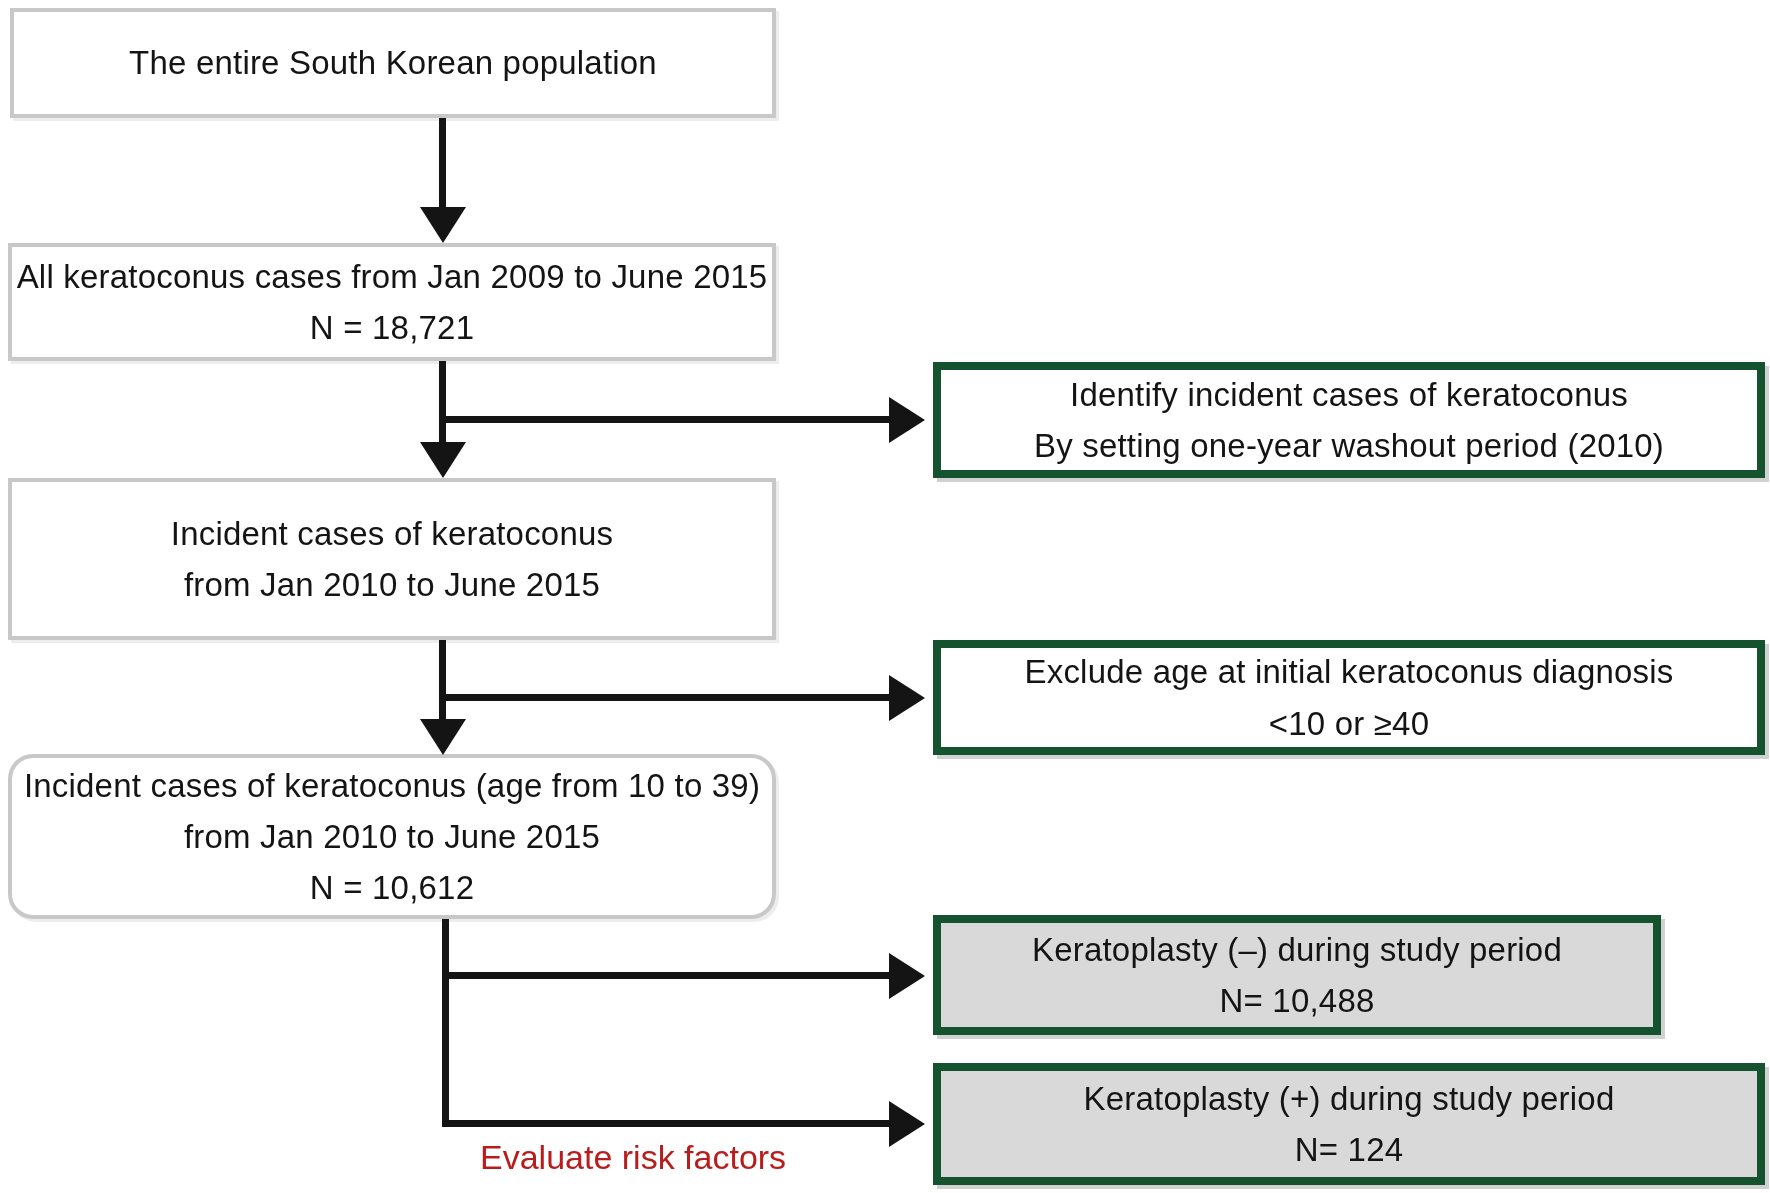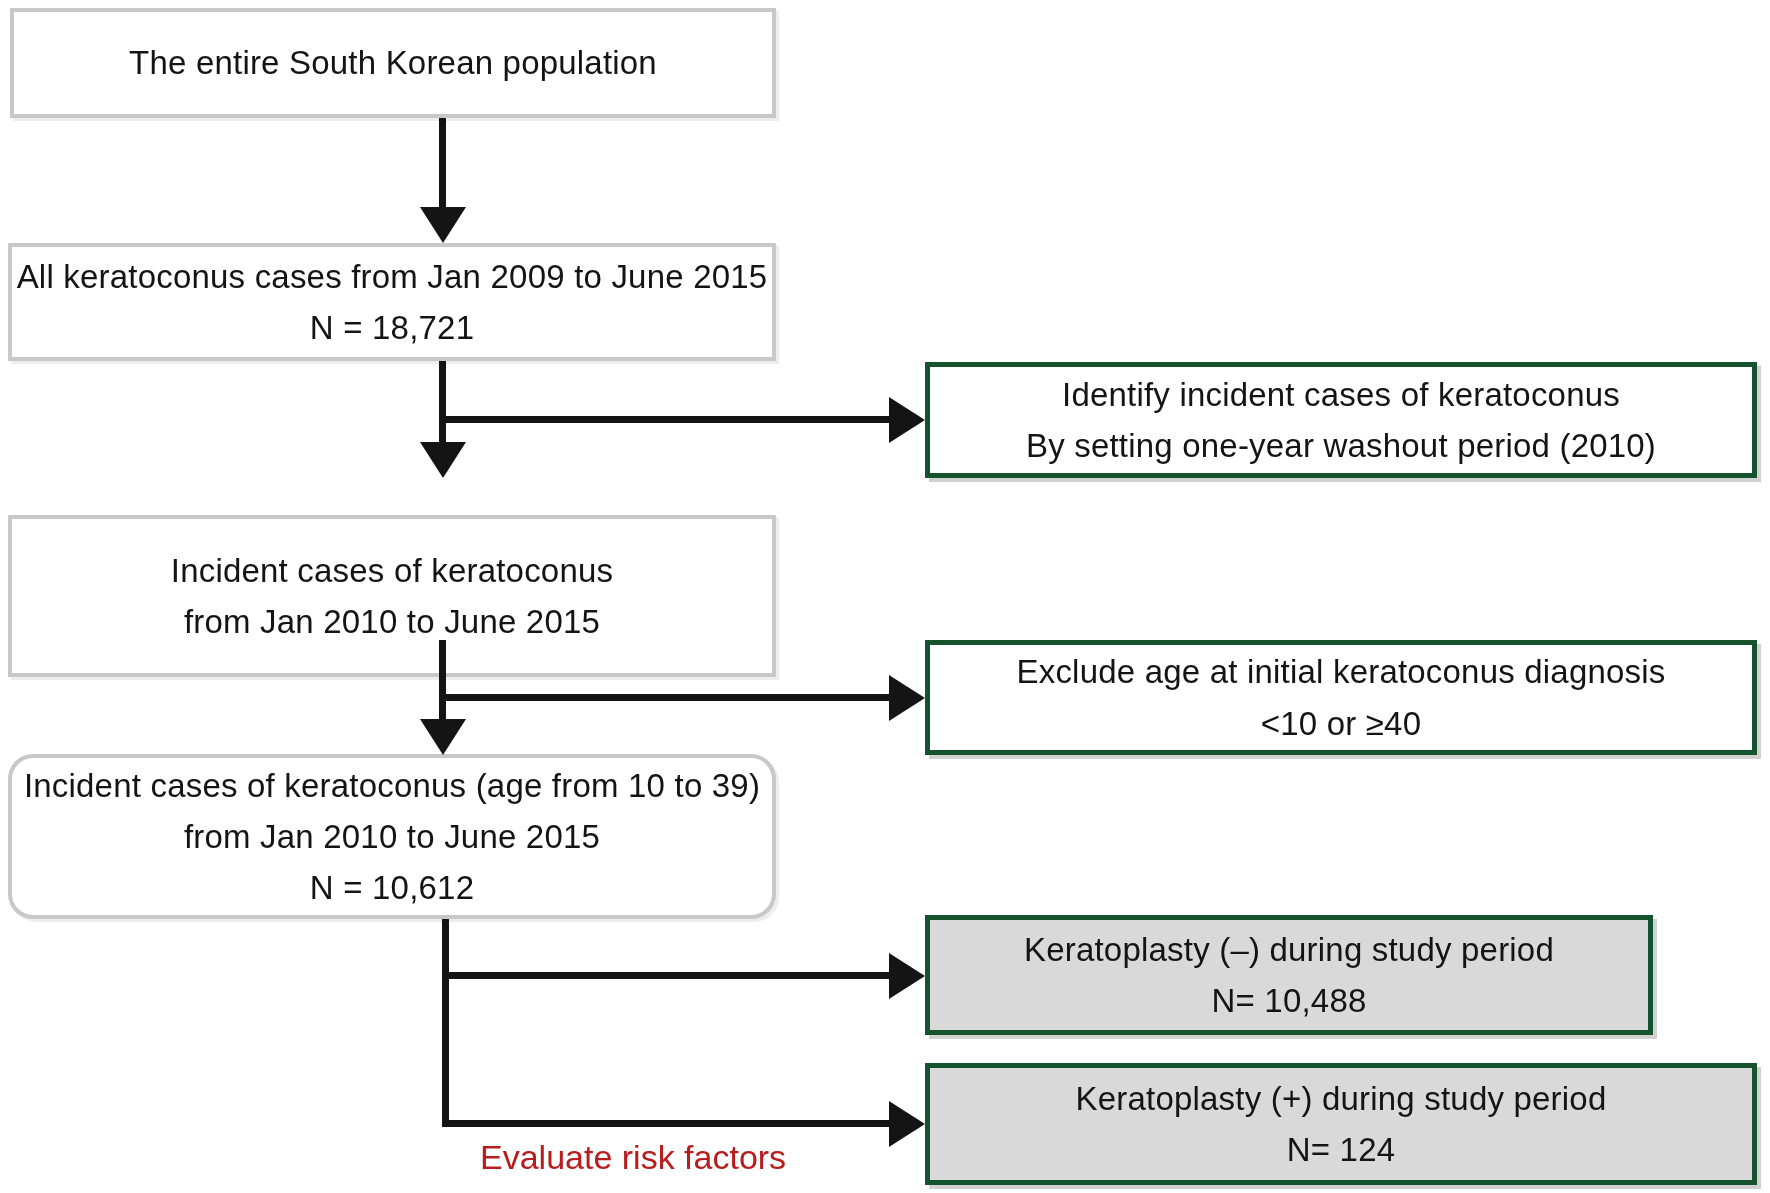--- a/index.html
+++ b/index.html
@@ -27,22 +27,23 @@
     text-align: center;
     font-size: 33px;
     line-height: 1.55;
     letter-spacing: 0.2px;
   }
   .box-light {
     border: 4px solid #c8c8c8;
     box-shadow: 3px 3px 0 rgba(0,0,0,0.07);
   }
   .box-dark {
-    border: 5px solid #14532d;
+    border: 8px solid #14532d;
     box-shadow: 4px 4px 0 rgba(0,0,0,0.18);
+    margin-left: 8px;
   }
   .box-filled {
     background: #d9d9d9;
   }
   .box .ln { white-space: nowrap; }
   .line {
     position: absolute;
     background: #141414;
   }
   .arrow-down {
@@ -73,21 +74,21 @@
 
   <div class="box box-light" style="left:10px; top:8px; width:766px; height:110px;">
     <div class="ln">The entire South Korean population</div>
   </div>
 
   <div class="box box-light" style="left:8px; top:243px; width:768px; height:118px;">
     <div class="ln">All keratoconus cases from Jan 2009 to June 2015</div>
     <div class="ln">N = 18,721</div>
   </div>
 
-  <div class="box box-light" style="left:8px; top:478px; width:768px; height:162px;margin-top:37px;">
+  <div class="box box-light" style="left:8px; top:478px; width:768px; height:162px;">
     <div class="ln">Incident cases of keratoconus</div>
     <div class="ln">from Jan 2010 to June 2015</div>
   </div>
 
   <div class="box box-light" style="left:8px; top:754px; width:768px; height:165px;border-radius:25px;">
     <div class="ln">Incident cases of keratoconus (age from 10 to 39)</div>
     <div class="ln">from Jan 2010 to June 2015</div>
     <div class="ln">N = 10,612</div>
   </div>
 

